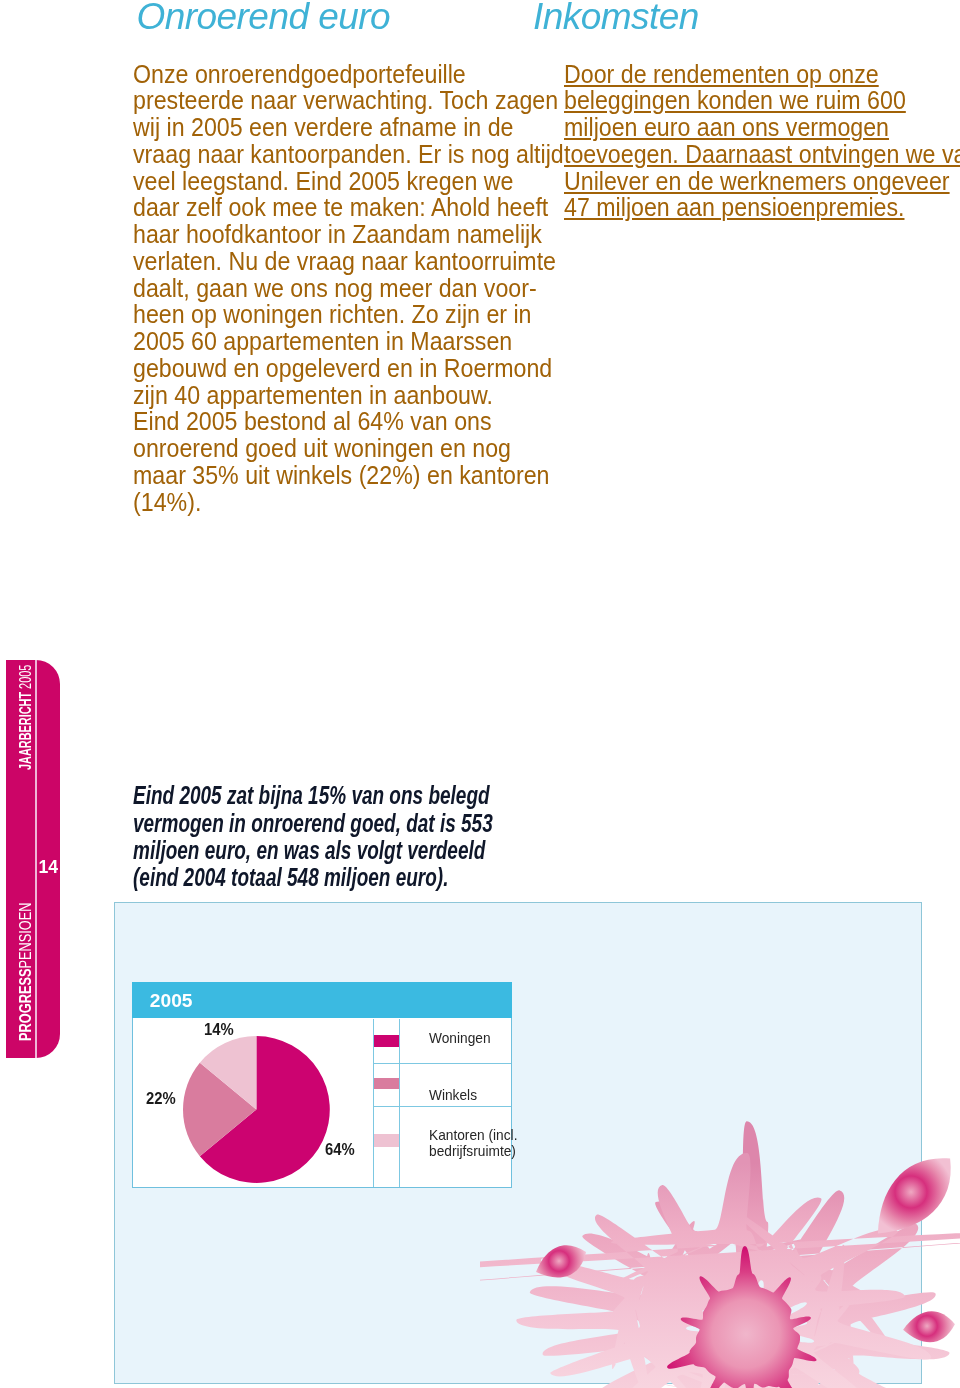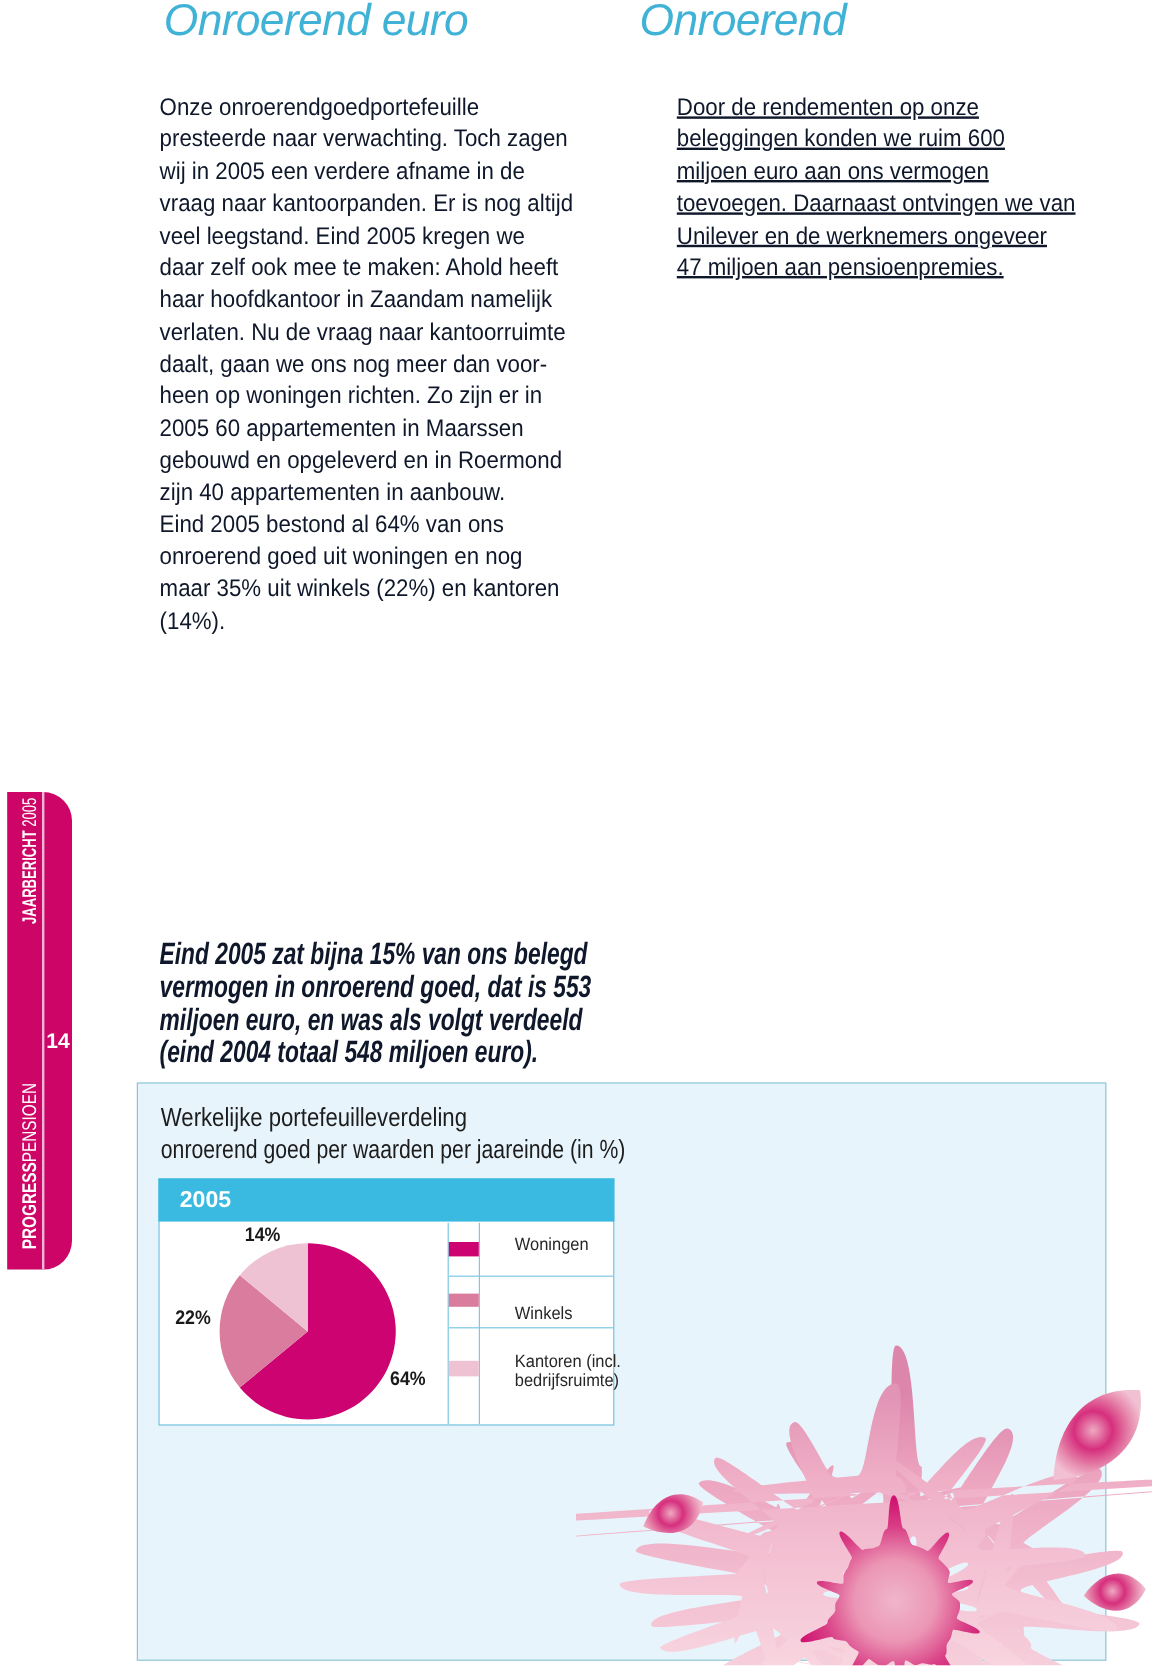--- a/index.html
+++ b/index.html
@@ -16,23 +16,22 @@
   .col-head {
     position:absolute; font-style:italic; font-weight:400; margin:0;
     font-size:37px; line-height:34px; color:#3fb2d6;
     letter-spacing:-0.55px; white-space:nowrap;
   }
   #head-left  { left:136.5px; top:-0.5px; }
   #head-right { left:533px; top:-0.5px; }
 
   
   .body-col {
-    position:absolute; font-size:20px; line-height:26.75px;
-    color:#0f172a;
-    margin-top:16px;
+    position:absolute; font-size:25px; line-height:26.75px;
+    color:#a16207;
   }
   .body-col .tline { white-space:nowrap; transform:scaleX(0.928); transform-origin:0 50%; }
   #col-left  { left:133px; top:60.5px; }
   #col-right { left:564px; top:60.5px;text-decoration:underline; }
 
   
   #pullquote {
     position:absolute; left:132.6px; top:782.2px;
     font-weight:bold; font-style:italic;
     font-size:25.7px; line-height:27.4px; color:#0f172a;
@@ -118,21 +117,21 @@
   
   #splash { position:absolute; left:0; top:0; width:960px; height:1388px; overflow:hidden; pointer-events:none; }
   #splash-svg { position:absolute; left:480px; top:1060px; }
 </style>
 </head>
 <body>
 
 <div class="page">
 
   <h1 class="col-head" id="head-left">Onroerend euro</h1>
-  <h1 class="col-head" id="head-right">Onroerend</h1>
+  <h1 class="col-head" id="head-right">Inkomsten</h1>
 
   <div class="body-col" id="col-left">
       <div class="tline">Onze onroerendgoedportefeuille</div>
       <div class="tline">presteerde naar verwachting. Toch zagen</div>
       <div class="tline">wij in 2005 een verdere afname in de</div>
       <div class="tline">vraag naar kantoorpanden. Er is nog altijd</div>
       <div class="tline">veel leegstand. Eind 2005 kregen we</div>
       <div class="tline">daar zelf ook mee te maken: Ahold heeft</div>
       <div class="tline">haar hoofdkantoor in Zaandam namelijk</div>
       <div class="tline">verlaten. Nu de vraag naar kantoorruimte</div>
@@ -168,24 +167,20 @@
   <div class="tab-text" id="tab-jaarbericht">
     <b>JAARBERICHT</b>
     <span class="thin">2005</span>
   </div>
   <div class="tab-text" id="tab-progress">
     <b>PROGRESS</b><span class="thin">PENSIOEN</span>
   </div>
   <div id="pagenum">14</div>
 
   <div id="panel">
-    <div id="panel-title">
-        <div class="tline">Werkelijke portefeuilleverdeling</div>
-        <div class="tline">onroerend goed per waarden per jaareinde (in %)</div>
-      </div>
     <div id="chartbox">
       <div id="chart-header">
         <span id="chart-year">2005</span>
       </div>
       <div id="chart-body">
         <svg id="pie-svg" width="378" height="169" viewBox="0 0 378 169">
           <g id="pie-slices">
               <path d="M 123.4 91.5 L 123.40 18.10 A 73.4 73.4 0 1 1 66.84 138.29 Z" fill="#cc0370"></path>
               <path d="M 123.4 91.5 L 66.84 138.29 A 73.4 73.4 0 0 1 66.84 44.71 Z" fill="#d97c9e"></path>
               <path d="M 123.4 91.5 L 66.84 44.71 A 73.4 73.4 0 0 1 123.40 18.10 Z" fill="#eec2d2"></path>

